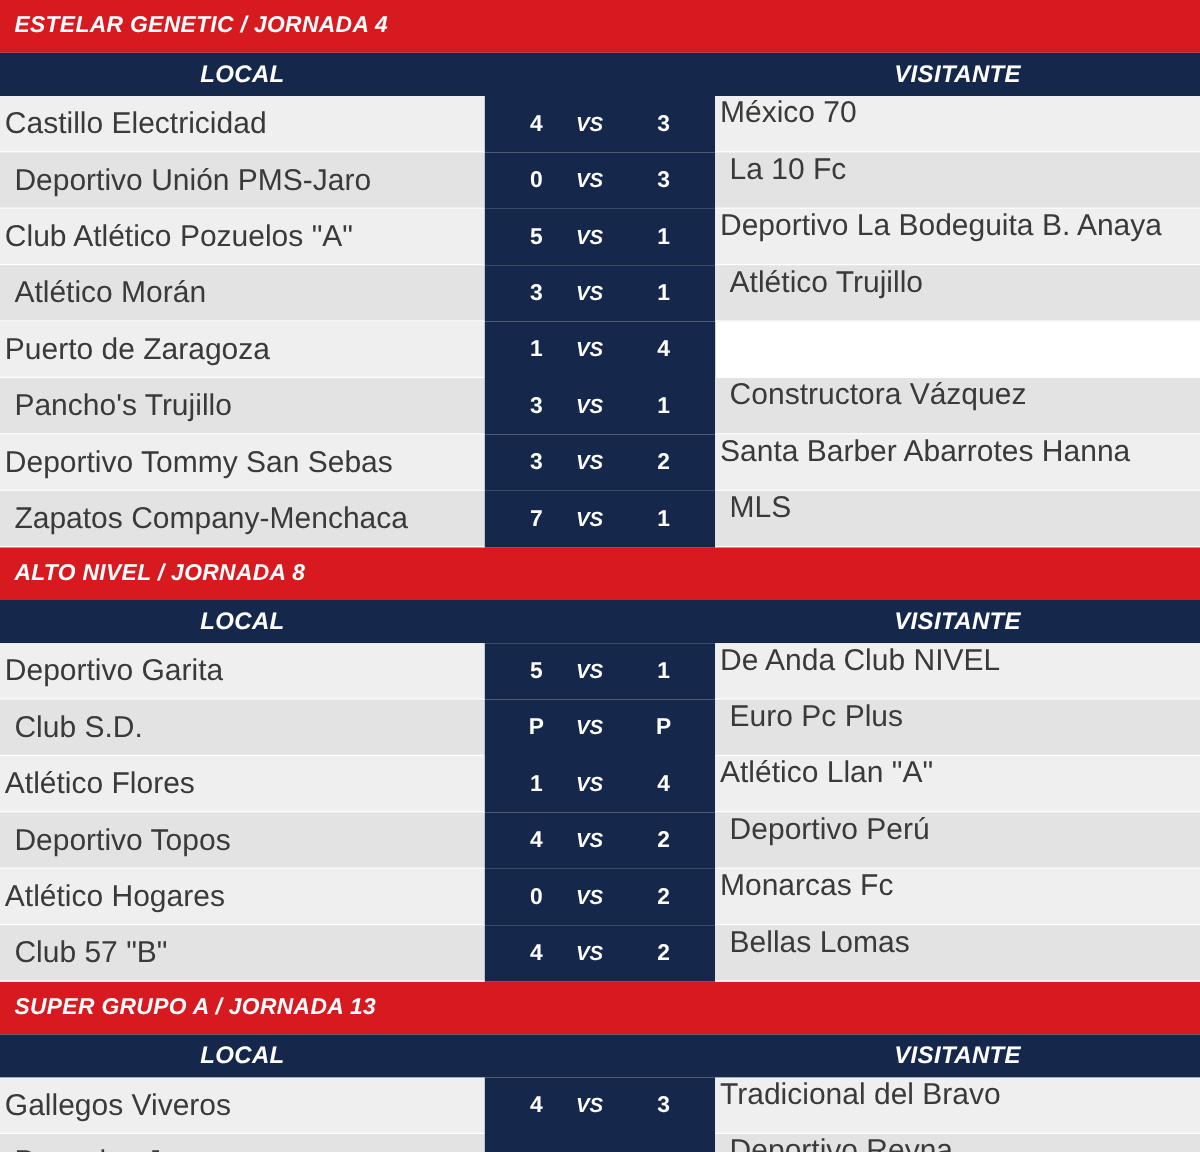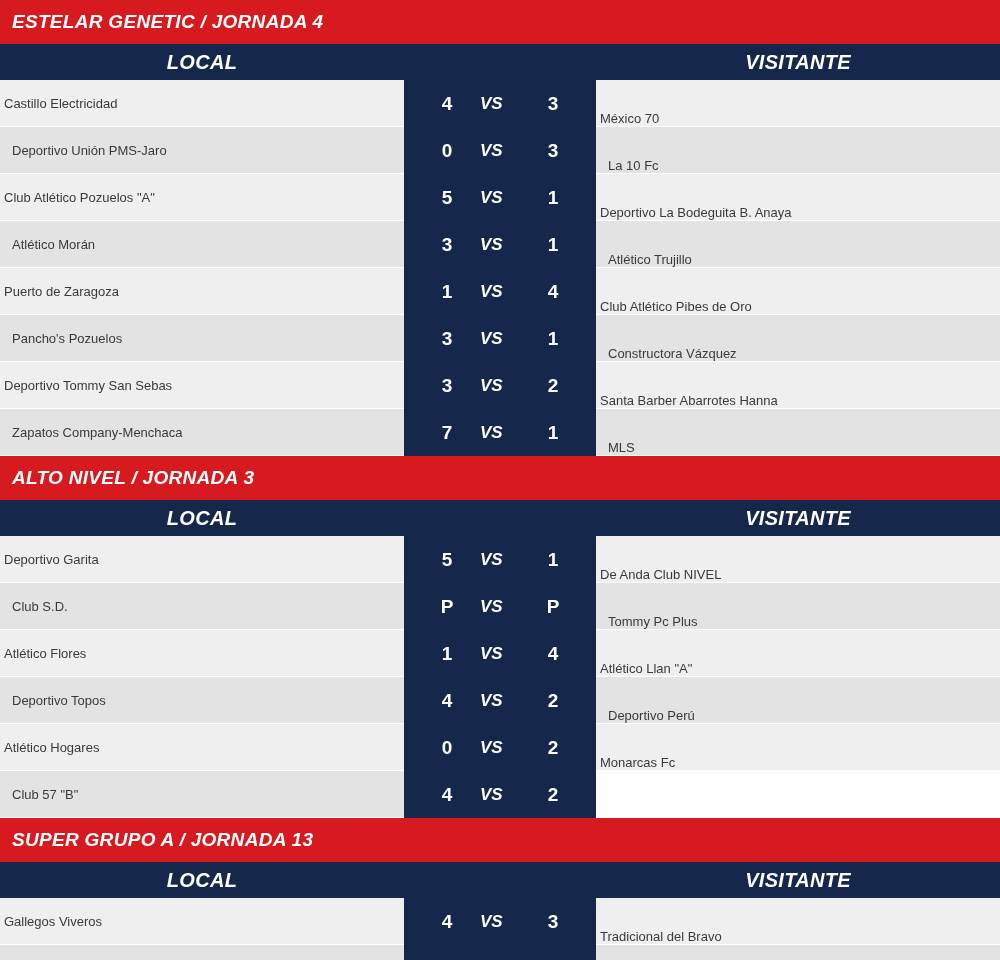--- a/index.html
+++ b/index.html
@@ -65,26 +65,26 @@
   .cell-local {
     width: 404px;
     display: flex;
     align-items: center;
     padding-left: 4px;
     border-bottom: 1px solid #ffffff;
   }
   .cell-visit {
     width: 404px;
     display: flex;
-    align-items: flex-end;
+    align-items: flex-start;
     padding-left: 4px;
     border-bottom: 1px solid #ffffff;
   }
   .team-name {
-    font-size: 13px;
+    font-size: 25px;
     color: #3a3a3a;
     white-space: nowrap;
     overflow: hidden;
     text-overflow: ellipsis;
   }
 
   .cell-score {
     width: 192px;
     background: #15284b;
     color: #ffffff;
@@ -172,27 +172,24 @@
     </div>
     <div class="match-row">
       <div class="cell-local">
         <span class="team-name">Puerto de Zaragoza</span>
       </div>
       <div class="cell-score">
         <span class="score-h">1</span>
         <span class="score-vs">VS</span>
         <span class="score-a">4</span>
       </div>
-      <div class="cell-visit">
-        <span class="team-name">Club Atlético Pibes de Oro</span>
-      </div>
-    </div>
-    <div class="match-row alt">
-      <div class="cell-local">
-        <span class="team-name">Pancho's Pozuelos</span>
+    </div>
+    <div class="match-row alt">
+      <div class="cell-local">
+        <span class="team-name">Pancho's Trujillo</span>
       </div>
       <div class="cell-score">
         <span class="score-h">3</span>
         <span class="score-vs">VS</span>
         <span class="score-a">1</span>
       </div>
       <div class="cell-visit">
         <span class="team-name">Constructora Vázquez</span>
       </div>
     </div>
@@ -216,21 +213,21 @@
       <div class="cell-score">
         <span class="score-h">7</span>
         <span class="score-vs">VS</span>
         <span class="score-a">1</span>
       </div>
       <div class="cell-visit">
         <span class="team-name">MLS</span>
       </div>
     </div>
     <div class="league-banner">
-      <div class="league-title">ALTO NIVEL / JORNADA 3</div>
+      <div class="league-title">ALTO NIVEL / JORNADA 8</div>
     </div>
     <div class="head-row">
       <div class="head-local">LOCAL</div>
       <div class="head-mid"></div>
       <div class="head-visit">VISITANTE</div>
     </div>
     <div class="match-row">
       <div class="cell-local">
         <span class="team-name">Deportivo Garita</span>
       </div>
@@ -246,21 +243,21 @@
     <div class="match-row alt">
       <div class="cell-local">
         <span class="team-name">Club S.D.</span>
       </div>
       <div class="cell-score">
         <span class="score-h">P</span>
         <span class="score-vs">VS</span>
         <span class="score-a">P</span>
       </div>
       <div class="cell-visit">
-        <span class="team-name">Tommy Pc Plus</span>
+        <span class="team-name">Euro Pc Plus</span>
       </div>
     </div>
     <div class="match-row">
       <div class="cell-local">
         <span class="team-name">Atlético Flores</span>
       </div>
       <div class="cell-score">
         <span class="score-h">1</span>
         <span class="score-vs">VS</span>
         <span class="score-a">4</span>
@@ -296,20 +293,23 @@
       </div>
     </div>
     <div class="match-row alt">
       <div class="cell-local">
         <span class="team-name">Club 57 "B"</span>
       </div>
       <div class="cell-score">
         <span class="score-h">4</span>
         <span class="score-vs">VS</span>
         <span class="score-a">2</span>
+      </div>
+      <div class="cell-visit">
+        <span class="team-name">Bellas Lomas</span>
       </div>
     </div>
     <div class="league-banner">
       <div class="league-title">SUPER GRUPO A / JORNADA 13</div>
     </div>
     <div class="head-row">
       <div class="head-local">LOCAL</div>
       <div class="head-mid"></div>
       <div class="head-visit">VISITANTE</div>
     </div>

